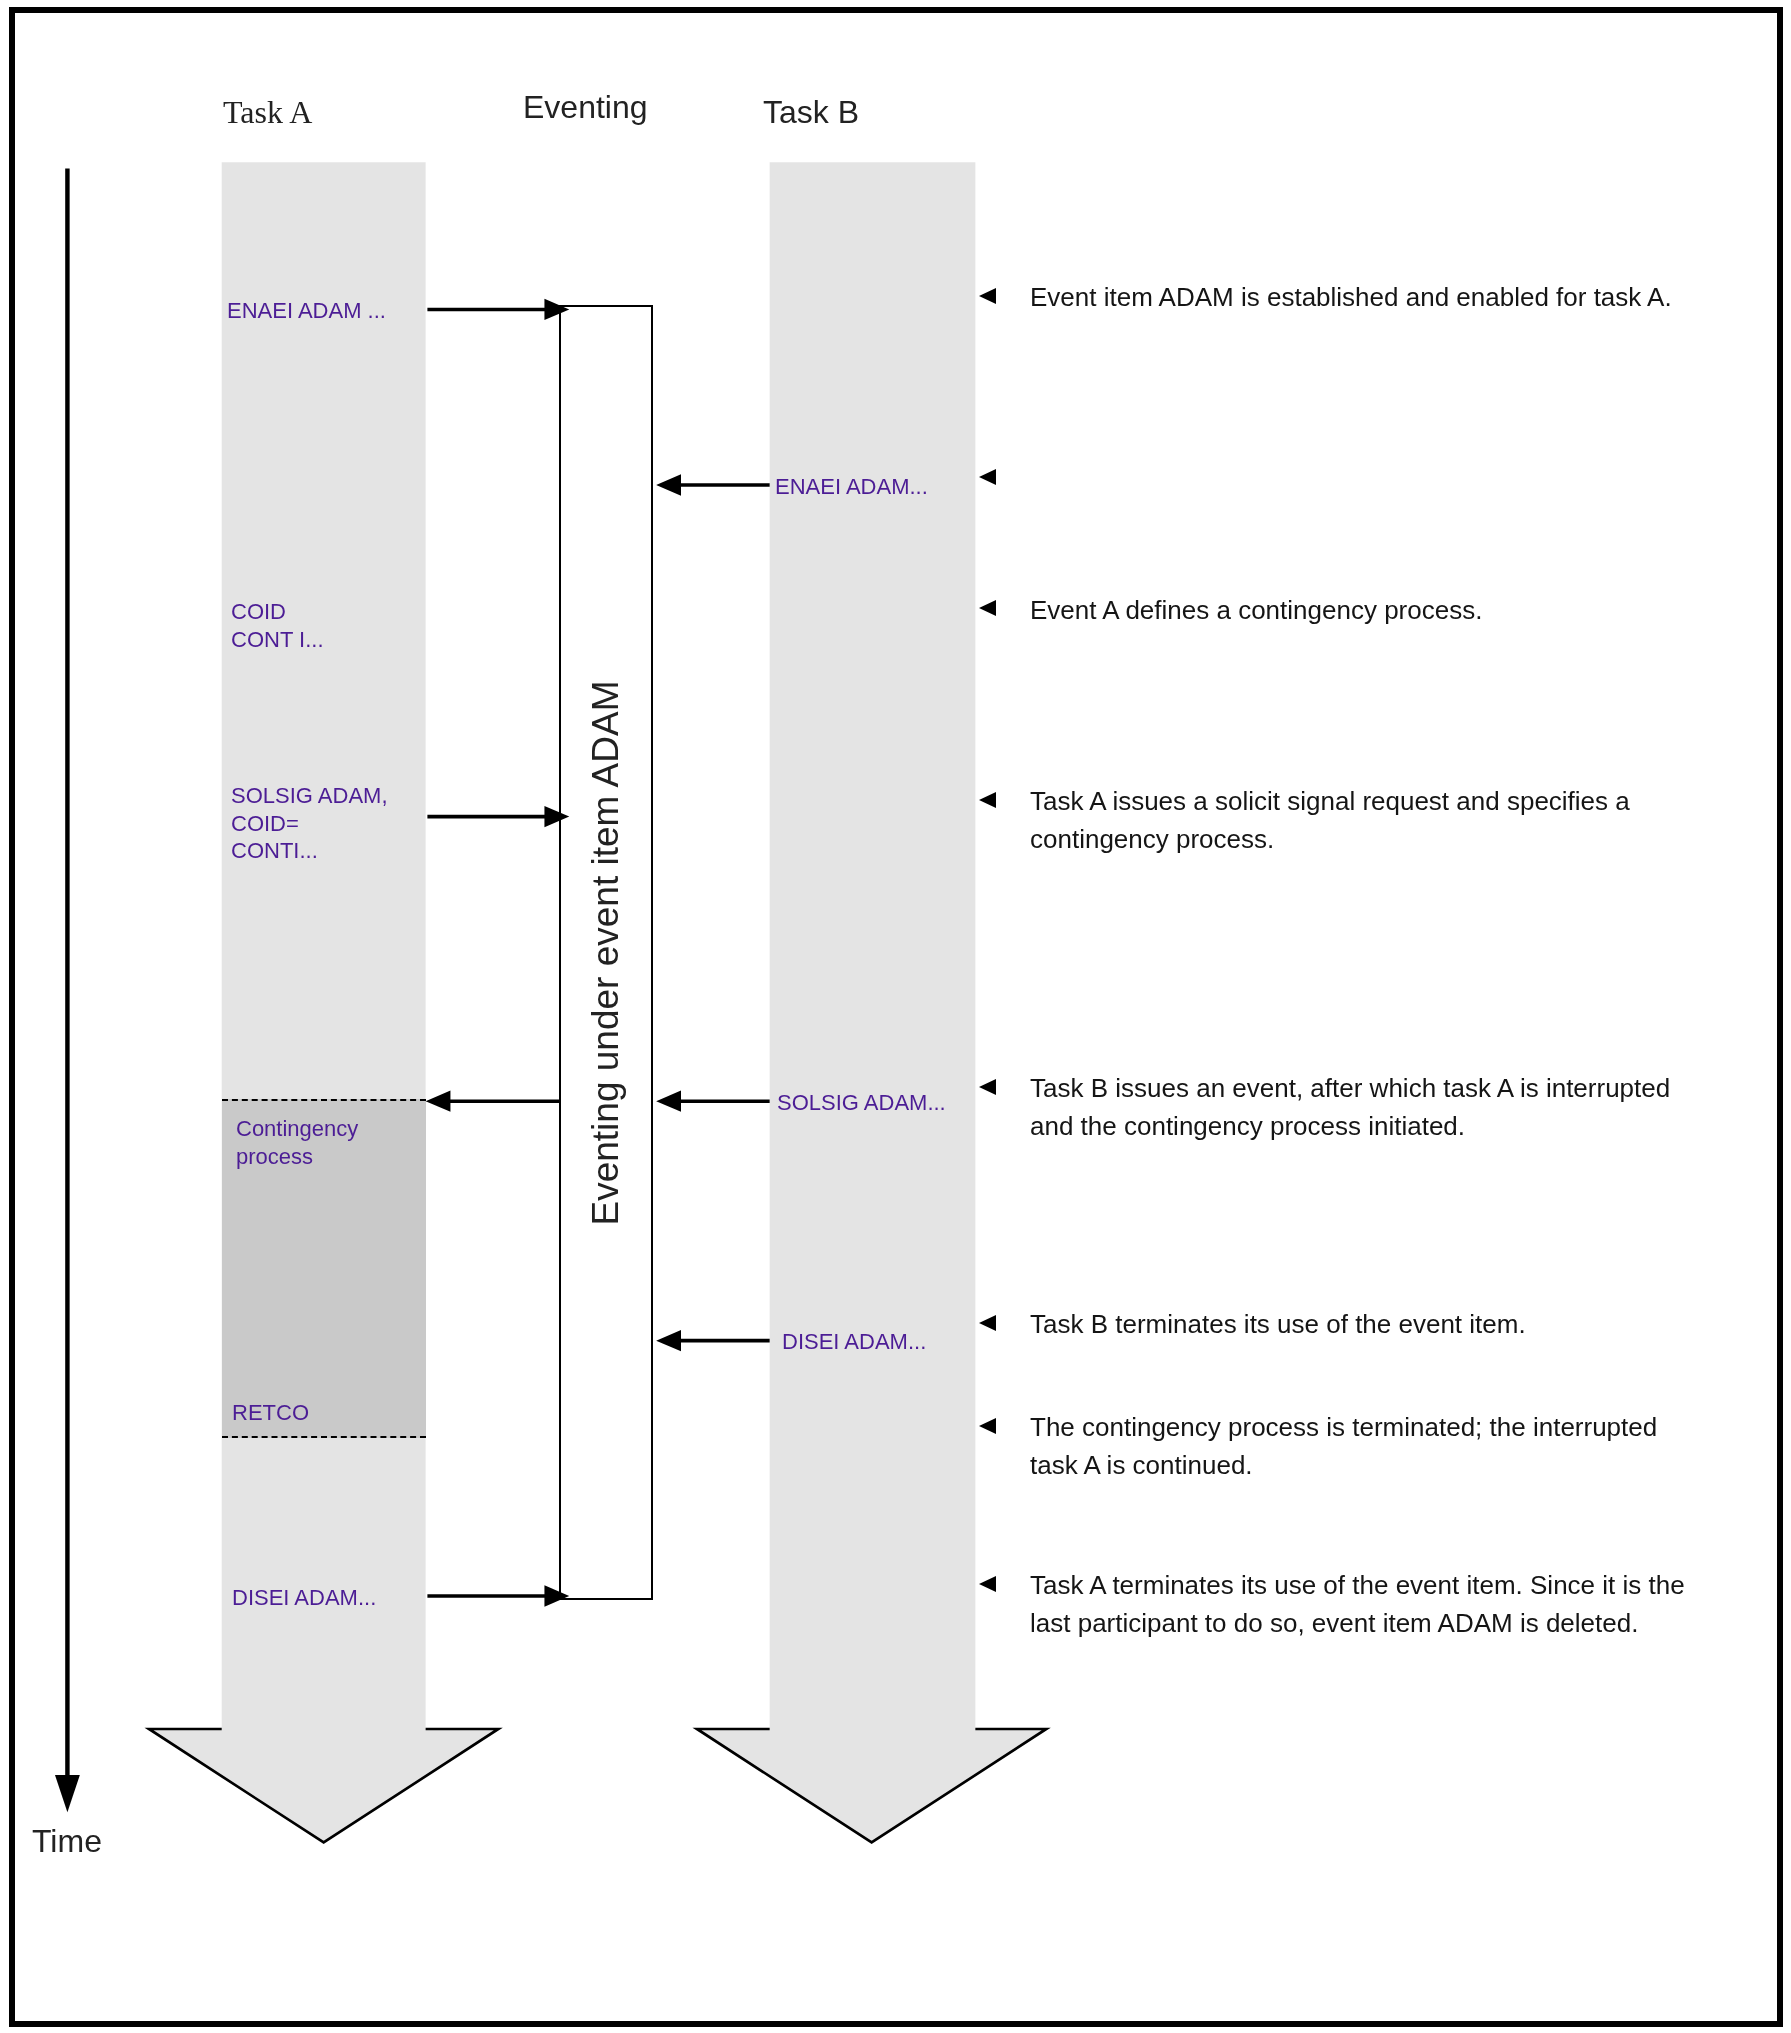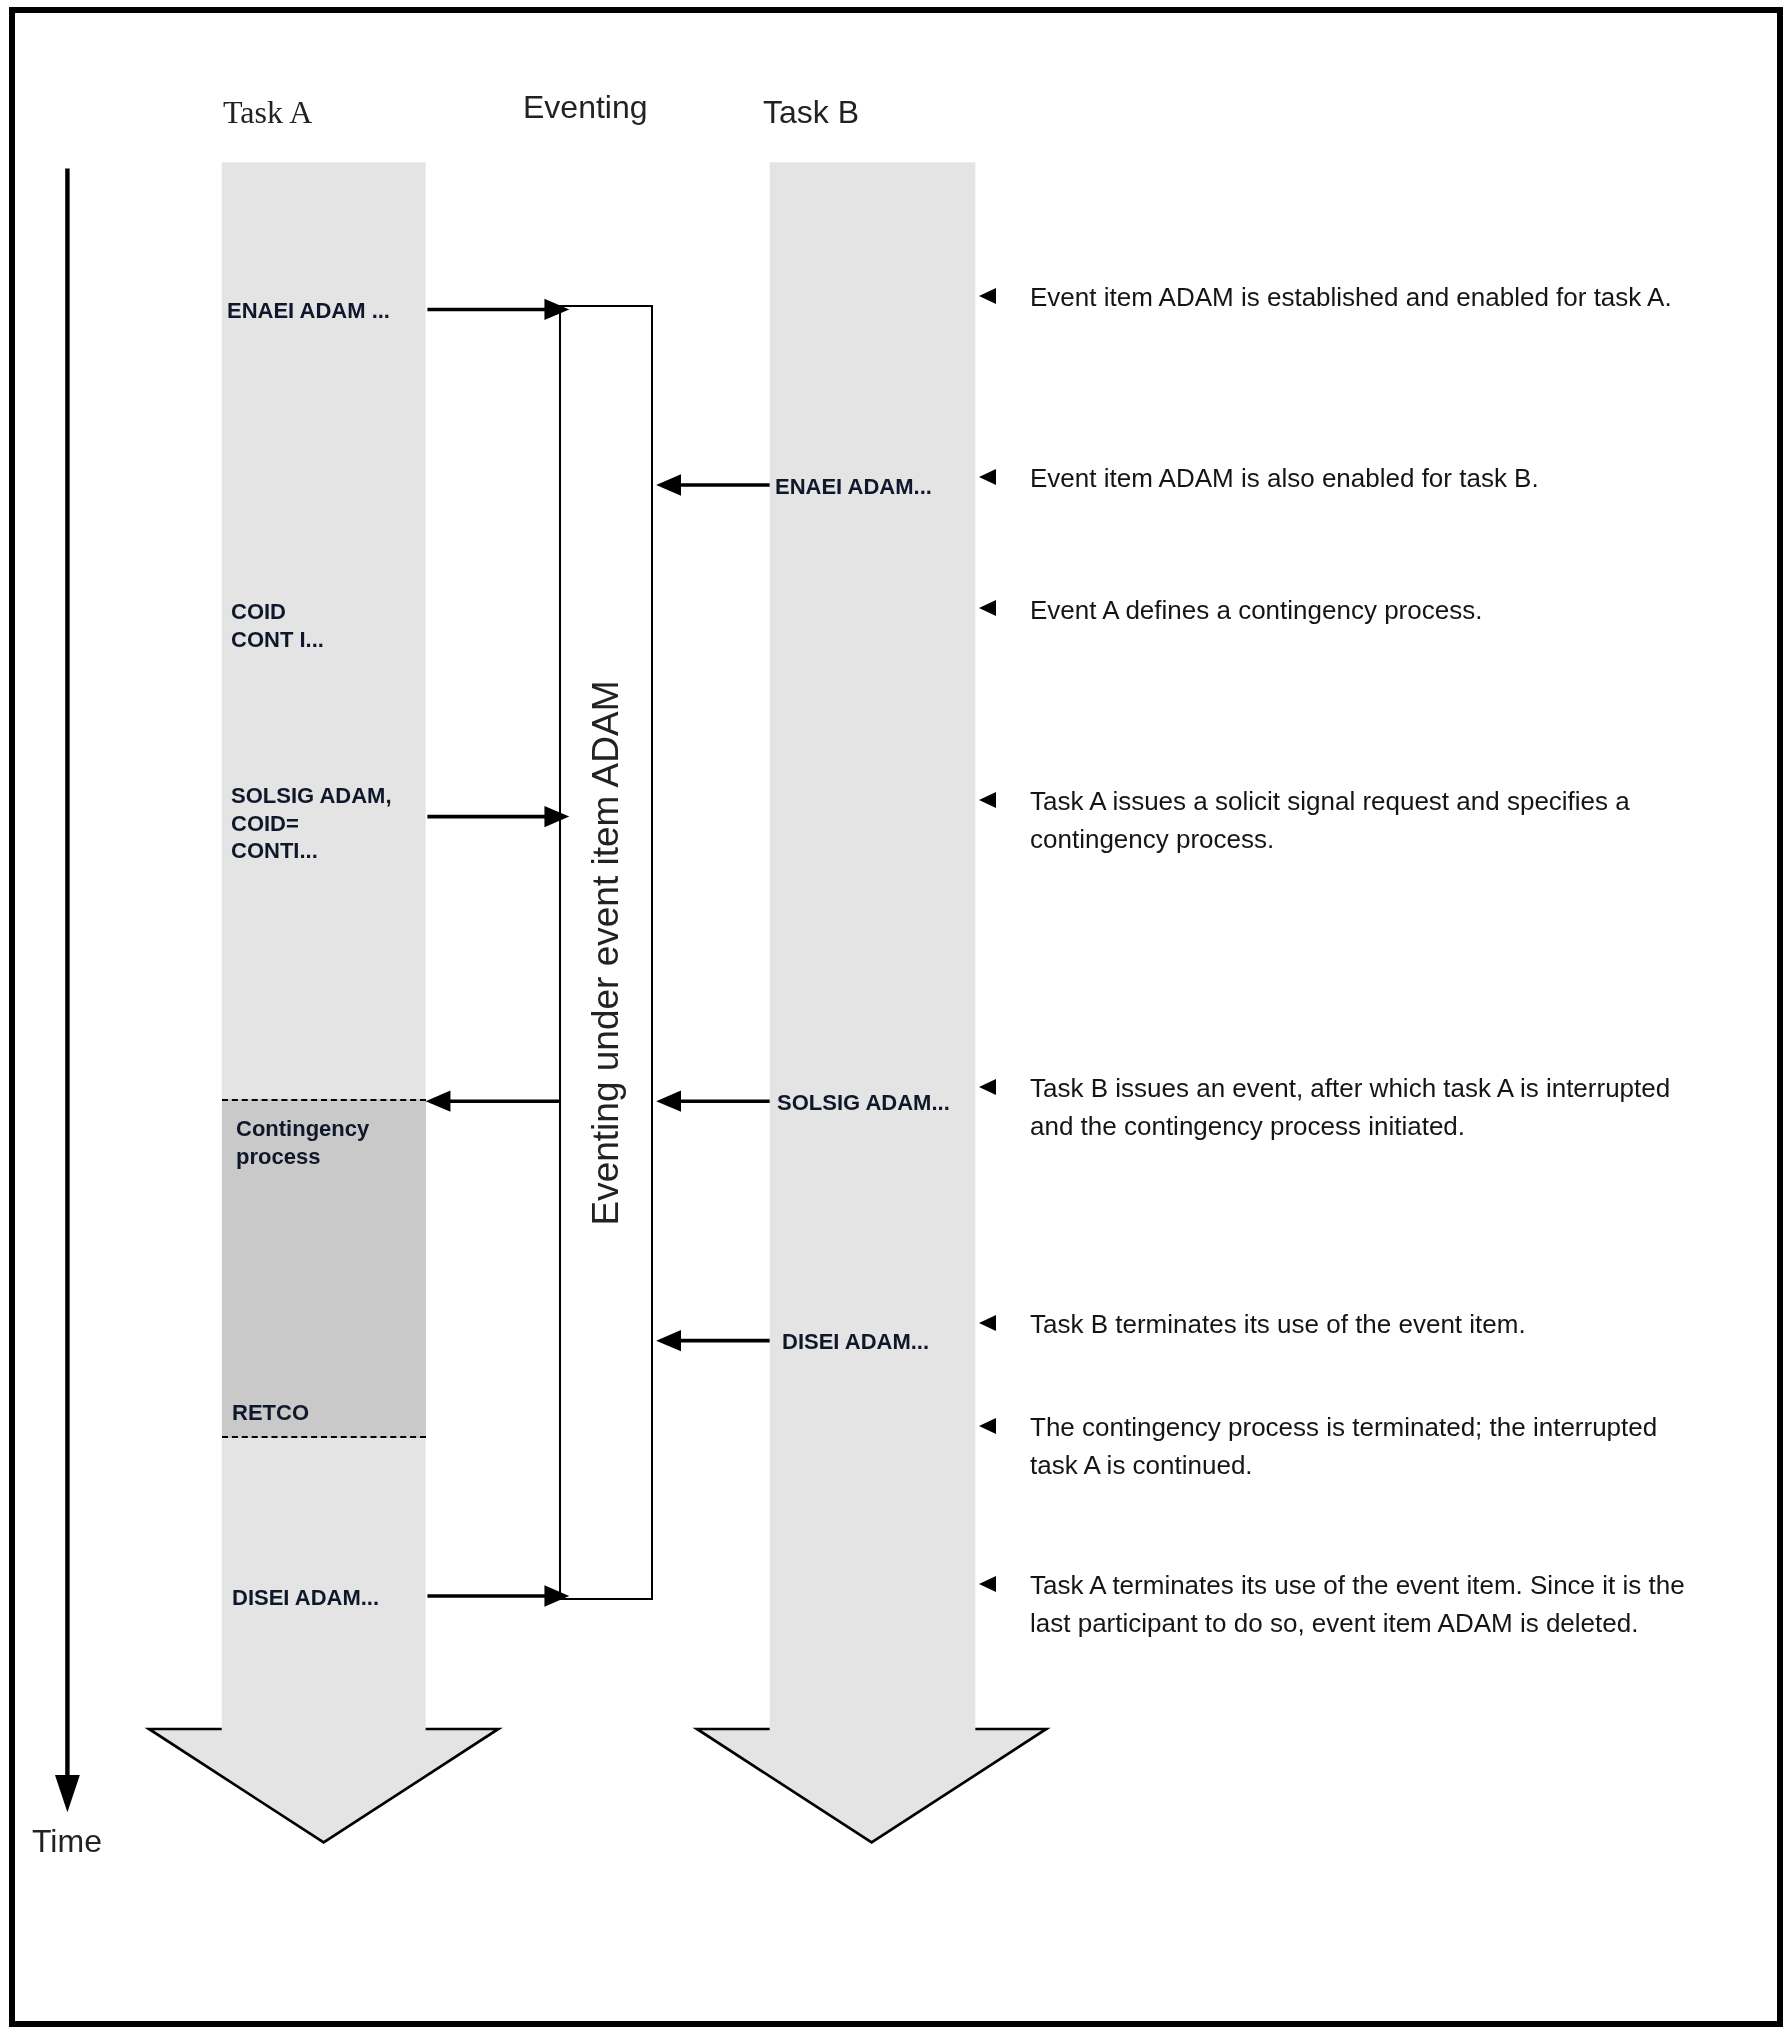--- a/index.html
+++ b/index.html
@@ -11,21 +11,21 @@
   .t-a{left:223px;top:94px;font-family:Liberation Serif, serif;}
   .t-e{left:523px;top:89px;}
   .t-b{left:763px;top:94px;}
   .time-label{position:absolute;left:32px;top:1823px;font-size:32px;color:#222;z-index:5;}
   .eventing-box{position:absolute;left:559px;top:305px;width:94px;height:1295px;background:#ffffff;
                 border:2.7px solid #000;box-sizing:border-box;z-index:2;}
   .eventing-box-label{position:absolute;top:50%;left:50%;transform:translate(-50%,-50%) rotate(-90deg);
                       white-space:nowrap;font-size:37px;color:#222;}
   .contingency{position:absolute;left:222px;top:1099px;width:204px;height:339px;background:#c9c9c9;
                border-top:2.7px dashed #000;border-bottom:2.7px dashed #000;box-sizing:border-box;z-index:1;}
-  .cmd{position:absolute;font-size:22px;font-weight:700;line-height:27.5px;color:#0f172a;z-index:4;white-space:nowrap;}
+  .cmd{position:absolute;font-size:22px;font-weight:400;line-height:27.5px;color:#4c1d95;z-index:4;white-space:nowrap;}
   .ann{position:absolute;left:1030px;width:656px;font-size:26px;line-height:38px;color:#151515;z-index:5;}
   .marker{position:absolute;left:979px;width:0;height:0;border-top:8.9px solid transparent;
           border-bottom:8.9px solid transparent;border-right:17.7px solid #000;z-index:5;}
 </style>
 </head>
 <body>
 
 <div class="canvas">
 
   <svg class="layer" width="1792" height="2034" style="z-index:0" viewBox="0 0 2021 2294">
@@ -97,21 +97,20 @@
   <div class="cmd" style="left:232px;top:1584px">DISEI ADAM...</div>
 
   <div class="cmd" style="left:775px;top:473px">ENAEI ADAM...</div>
   <div class="cmd" style="left:777px;top:1089px">SOLSIG ADAM...</div>
   <div class="cmd" style="left:782px;top:1328px">DISEI ADAM...</div>
 
   <div class="marker" style="top:288px"></div>
   <div class="ann" style="top:278px">Event item ADAM is established and enabled for task A.</div>
 
   <div class="marker" style="top:469px"></div>
-  <div class="ann" style="top:459px">Event item ADAM is also enabled for task B.</div>
 
   <div class="marker" style="top:600px"></div>
   <div class="ann" style="top:591px">Event A defines a contingency process.</div>
 
   <div class="marker" style="top:792px"></div>
   <div class="ann" style="top:782px">Task A issues a solicit signal request and specifies a contingency process.</div>
 
   <div class="marker" style="top:1079px"></div>
   <div class="ann" style="top:1069px">Task B issues an event, after which task A is interrupted and the contingency process initiated.</div>
 

